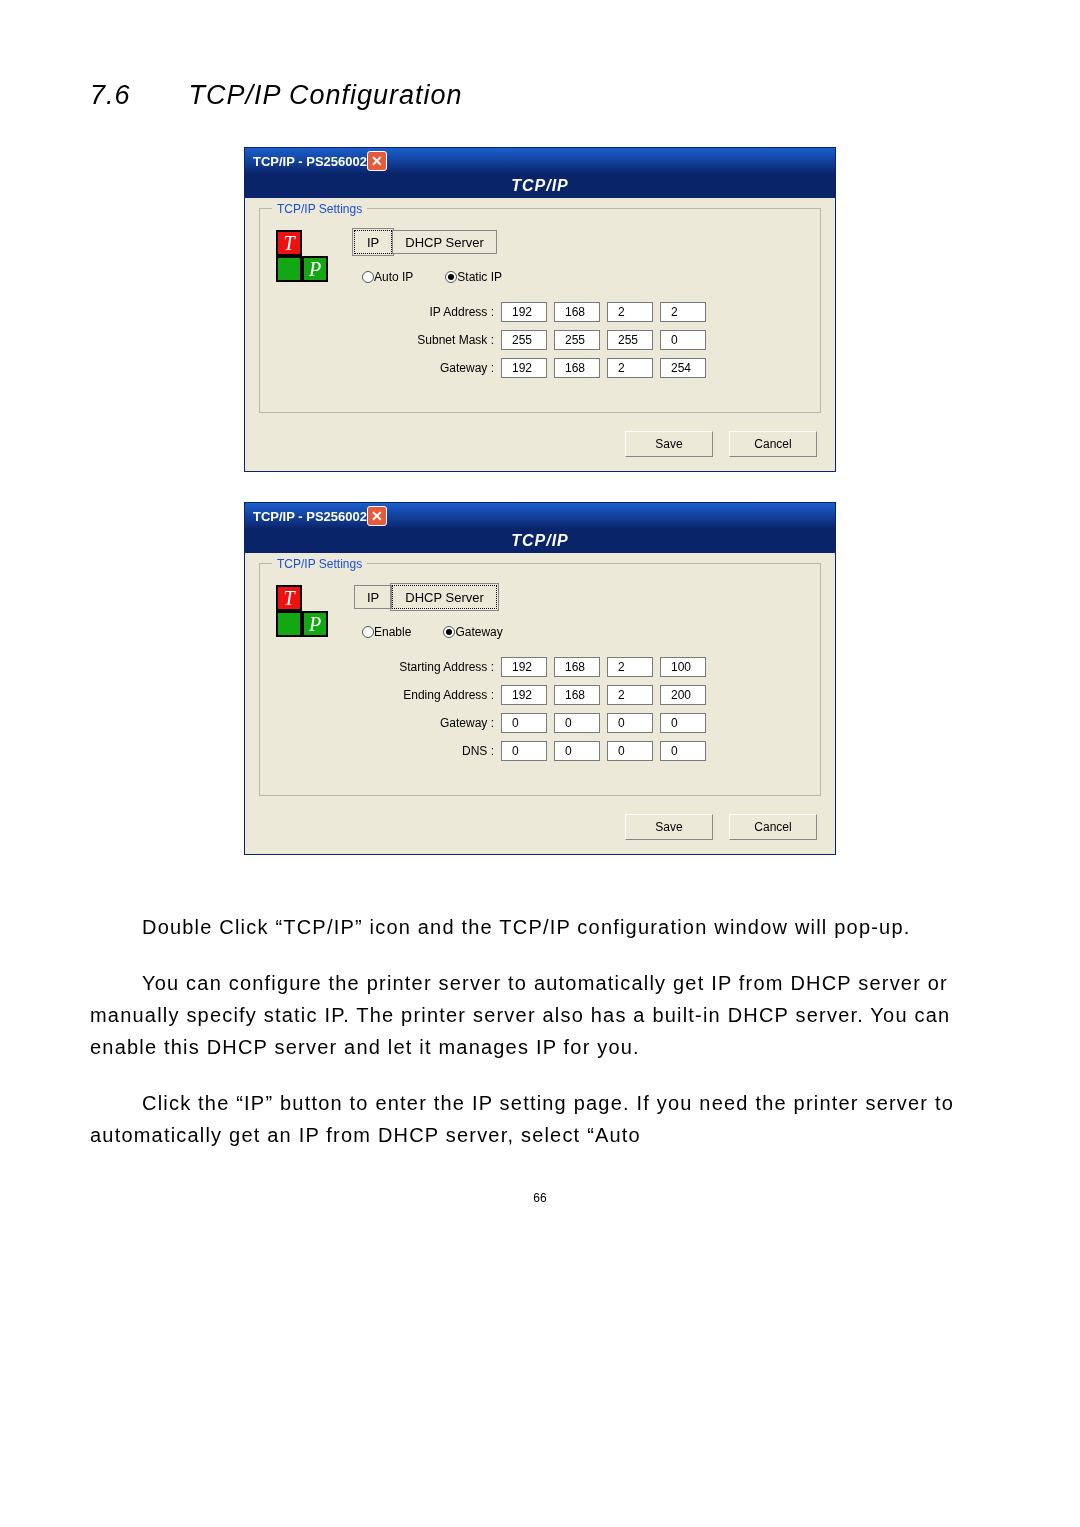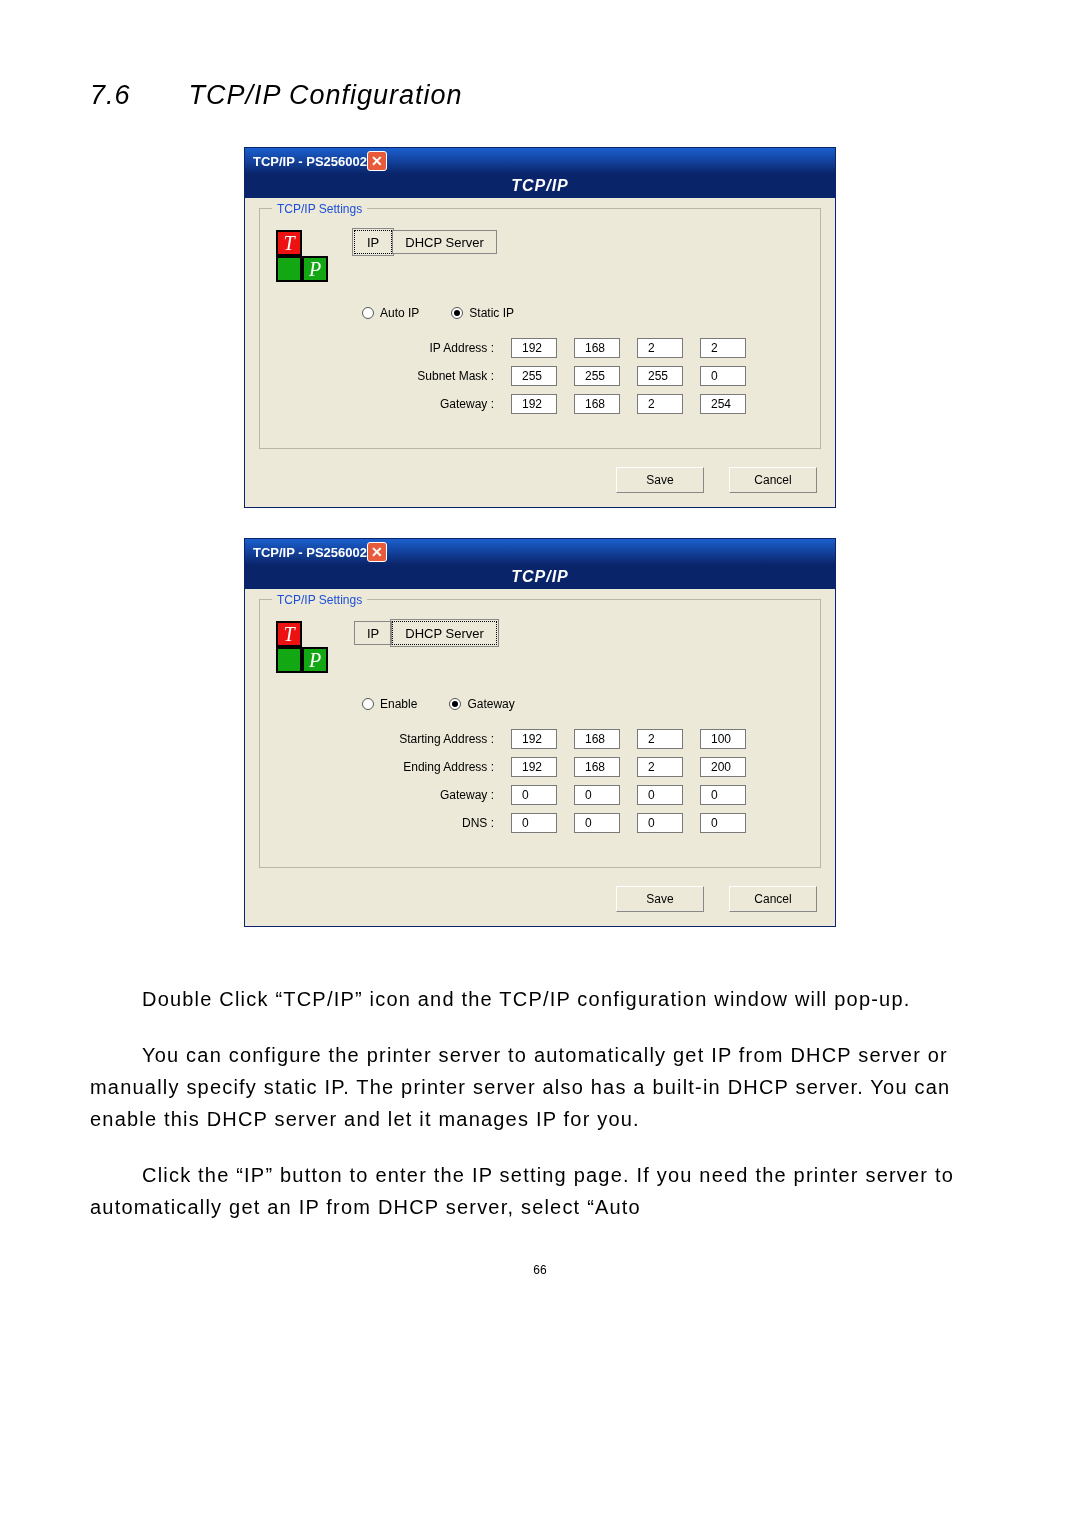--- a/index.html
+++ b/index.html
@@ -102,37 +102,37 @@
     cursor:pointer;
     height: 24px;
     display:flex; align-items:center;text-align:center;
   }
   .tab-btn.active {
     border: 1px dotted #000;
     outline: 1px solid #888;
     outline-offset: 1px;
   }
   .radios { display:flex; gap:32px; margin-bottom: 18px; margin-left: 8px; align-items:center; }
-  .radio-item { display:flex; align-items:center; gap:6px; font-size:12px;margin-top:36px; }
+  .radio-item { display:flex; align-items:center; gap:0; font-size:12px; }
   .radio {
     width:12px; height:12px; border-radius:50%;
     border:1px solid #555; background:#fff;
     display:inline-flex; align-items:center; justify-content:center;
   } 
   .radio.sel::after { content:""; width:6px; height:6px; border-radius:50%; background:#000; }
   .form-rows { display:flex; flex-direction:column; gap:8px; margin-left: 20px; }
-  .form-row { display:flex; align-items:center; gap:17px; }
+  .form-row { display:flex; align-items:center; gap:7px; }
   .form-label { width: 120px; text-align:right; font-size:12px; }
   .ipf {
     width: 46px; height:20px;
     background:#fff; border:1px solid #7a7a7a;
     padding: 2px 10px; font-size:12px;
   }
   .dialog-footer {
-    display:flex; justify-content:flex-end; gap: 25px;
+    display:flex; justify-content:flex-end; gap: 16px;
     margin-top: 18px; padding-right: 4px;
   }
   .win-btn {
     width: 88px; height: 26px;
     background: #ece9d8;
     border: 1px solid #888; border-top-color:#fff; border-left-color:#fff;
     font-size: 12px; cursor:pointer;
   }
   .para {
     font-size: 20px;

